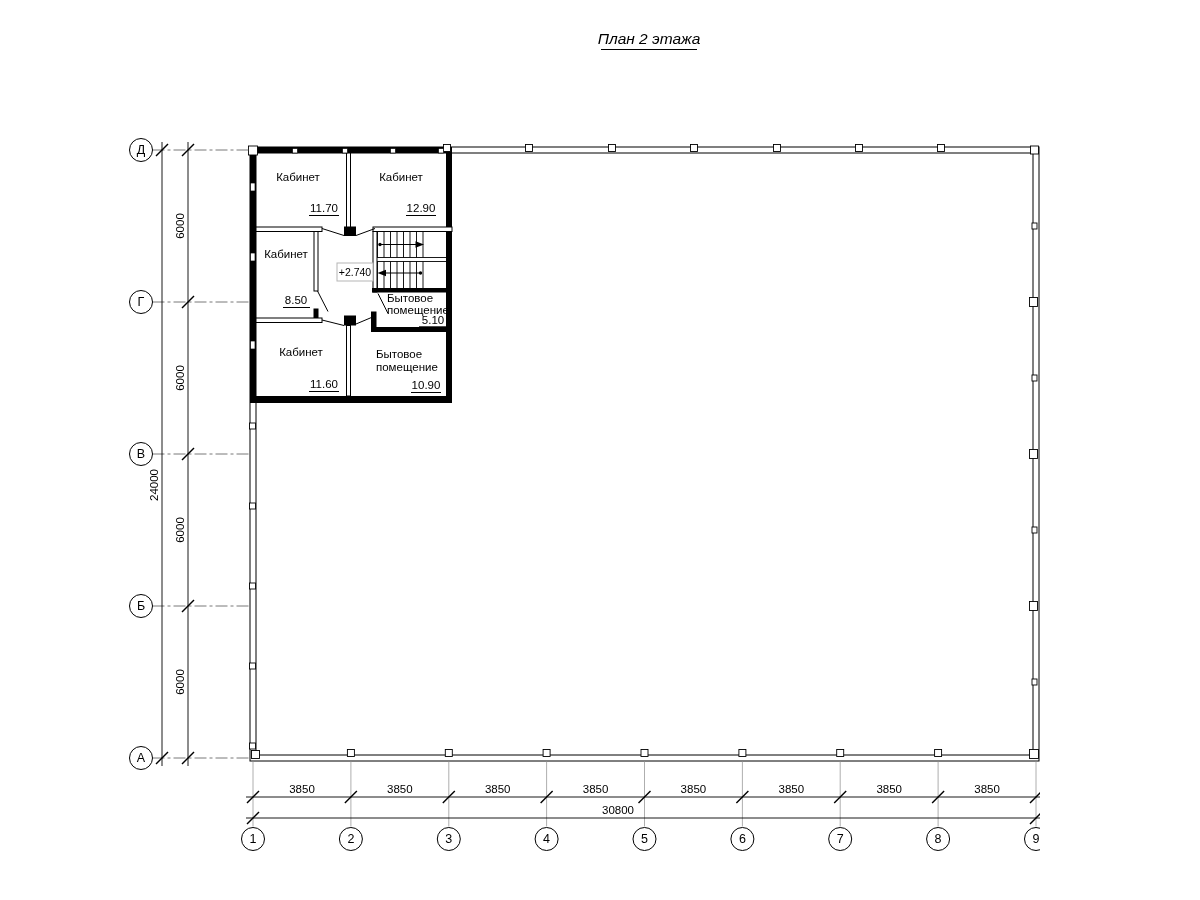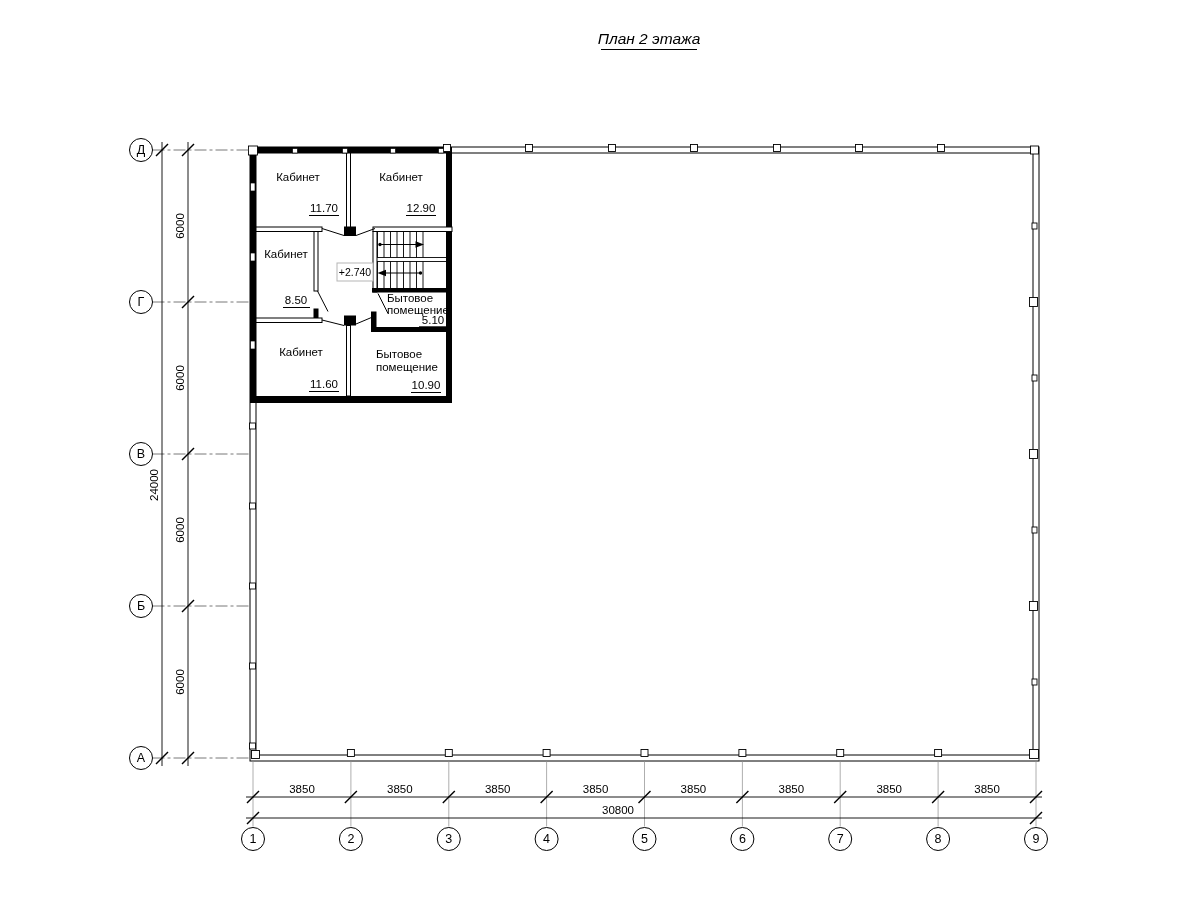--- a/index.html
+++ b/index.html
@@ -1,16 +1,16 @@
 <!DOCTYPE html>
 <html><head>
 <meta charset="utf-8">
 <style>
   html,body{margin:0;padding:0;background:#fff;}
-  .stage{position:relative;width:1200px;height:900px;background:#ffffff;overflow:hidden;
+  .stage{position:relative;width:1040px;height:900px;background:#ffffff;overflow:hidden;
          font-family:"Liberation Sans",sans-serif;}
   svg{display:block;}
   svg text{font-family:"Liberation Sans","DejaVu Sans",sans-serif;fill:#000;}
   .t{font-size:11.5px;}
   .ta{text-anchor:middle;}
   .ts{text-anchor:start;}
   .title-t{font-size:15.5px;font-style:italic;}
   .cl{font-size:12.5px;text-anchor:middle;}
   .dl{font-size:11.5px;text-anchor:middle;}
   .el{font-size:10.5px;text-anchor:middle;}

